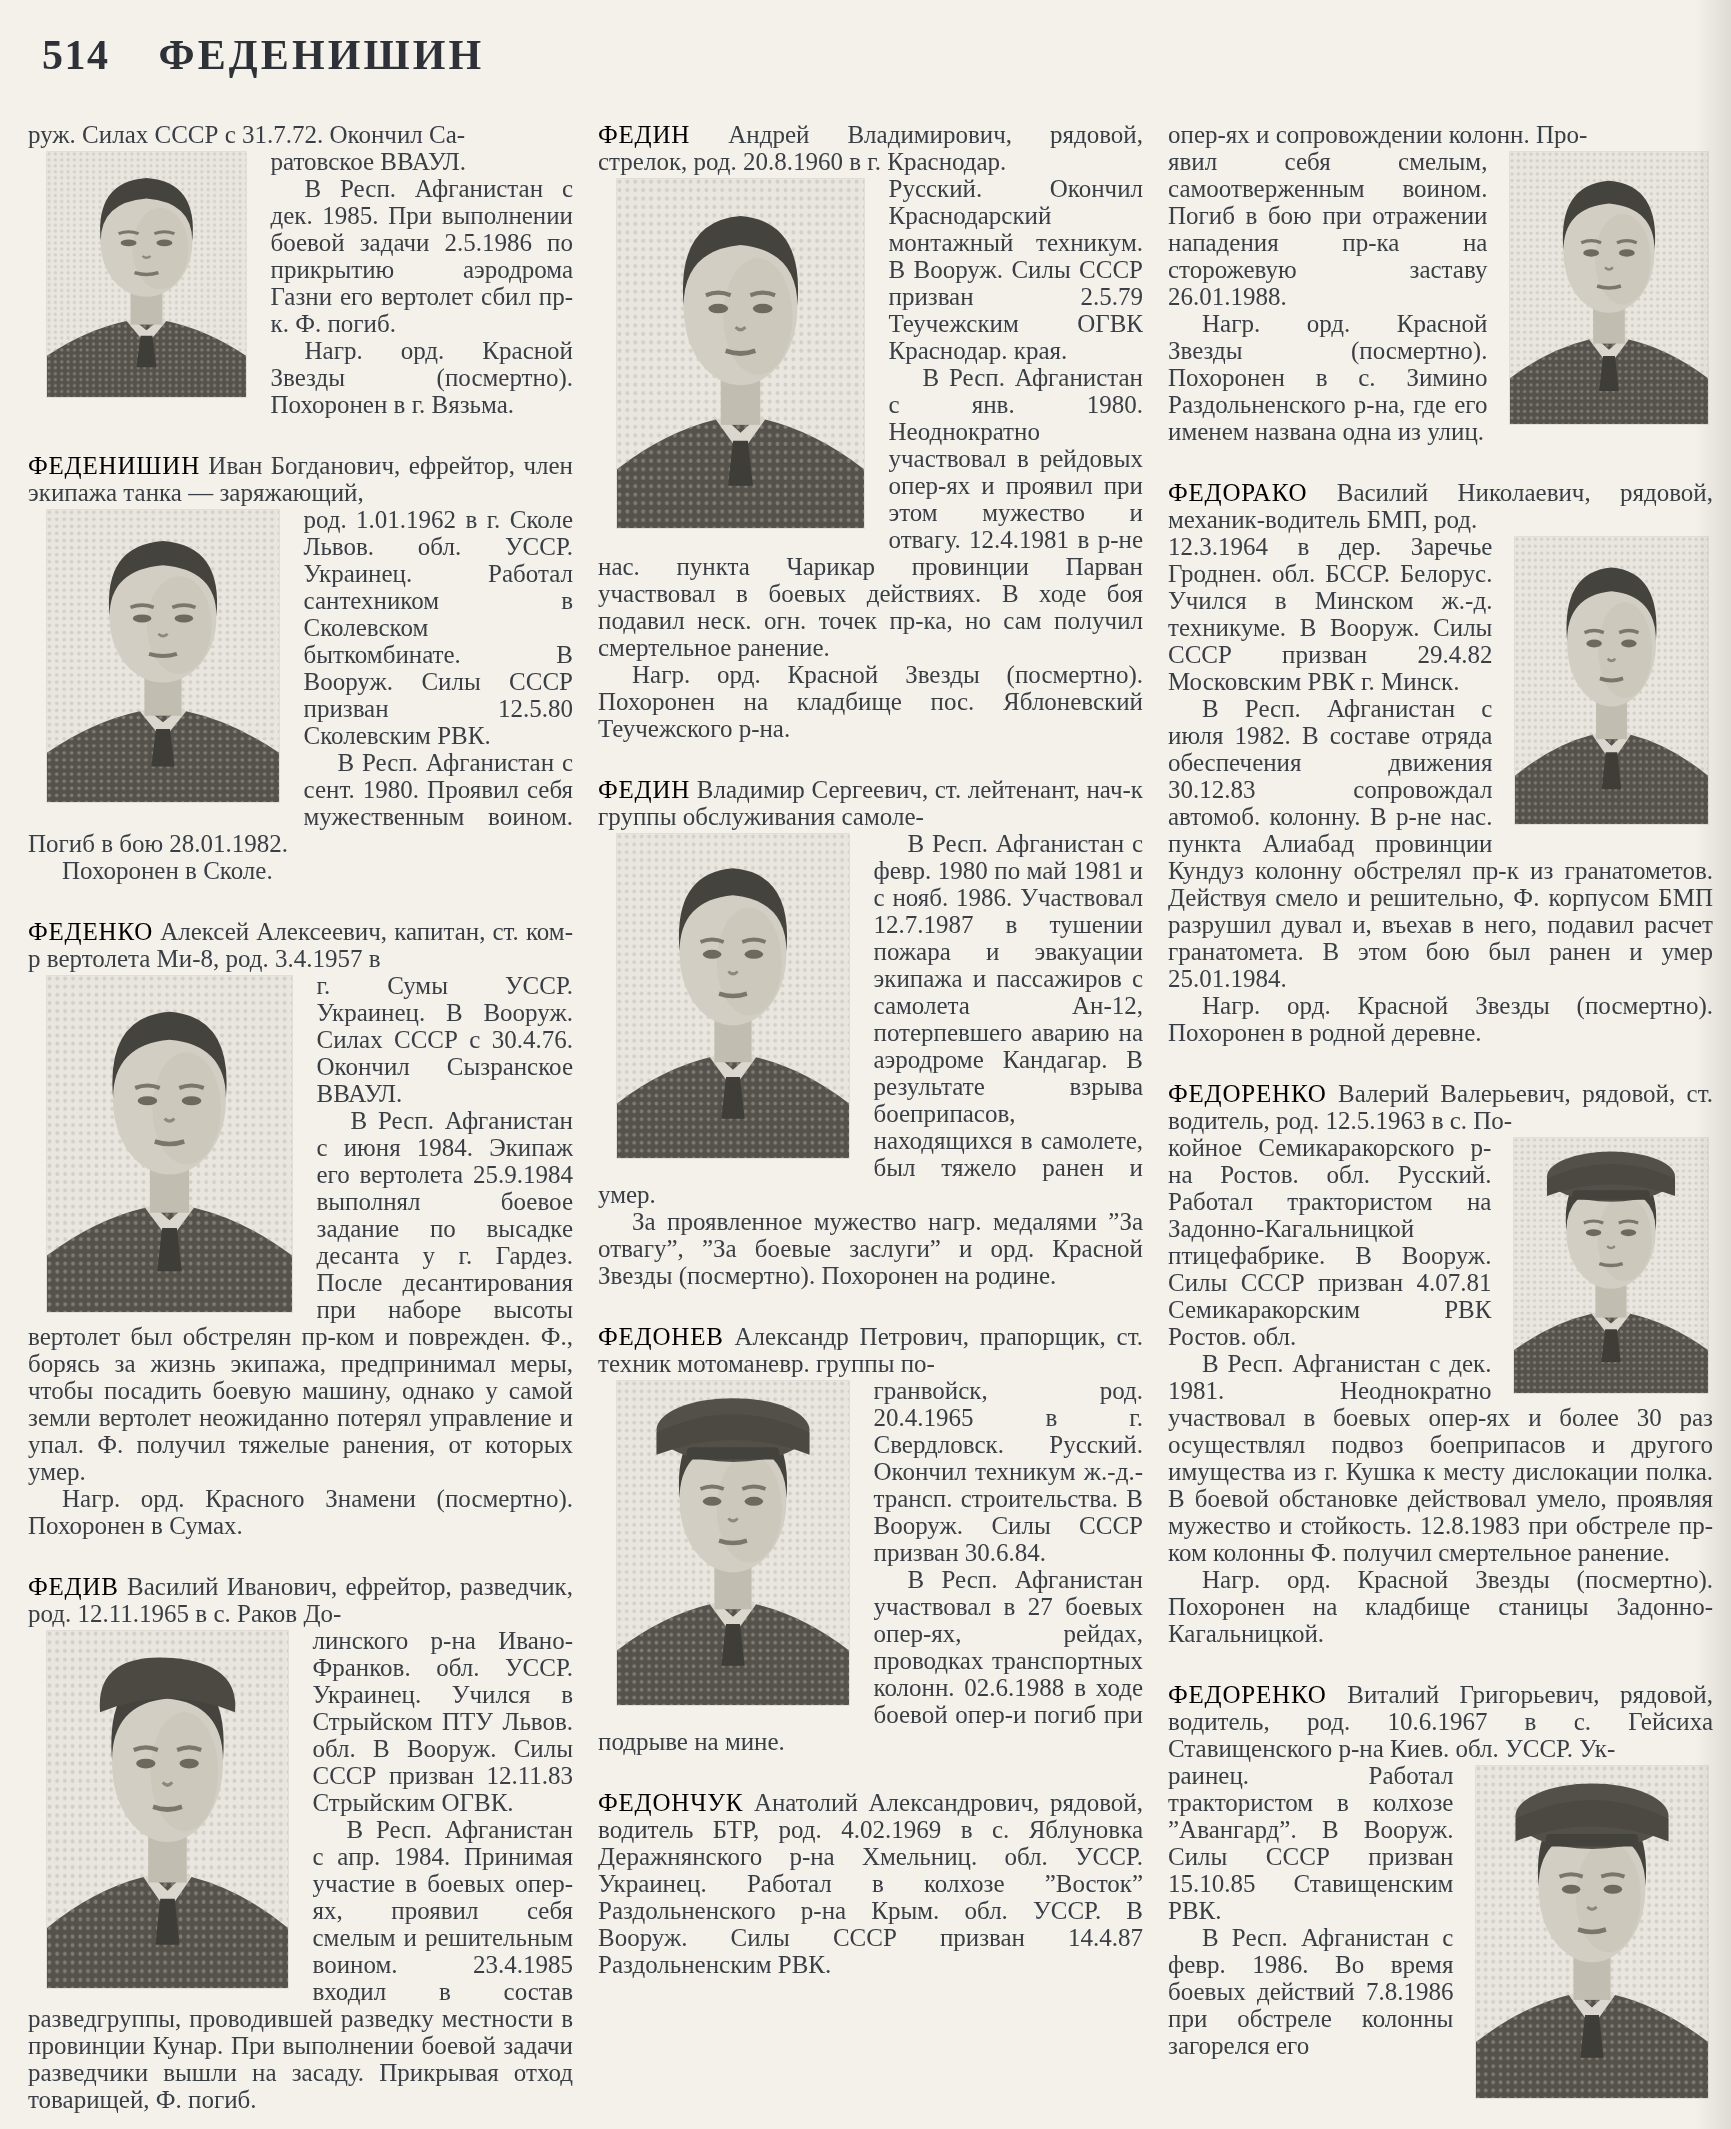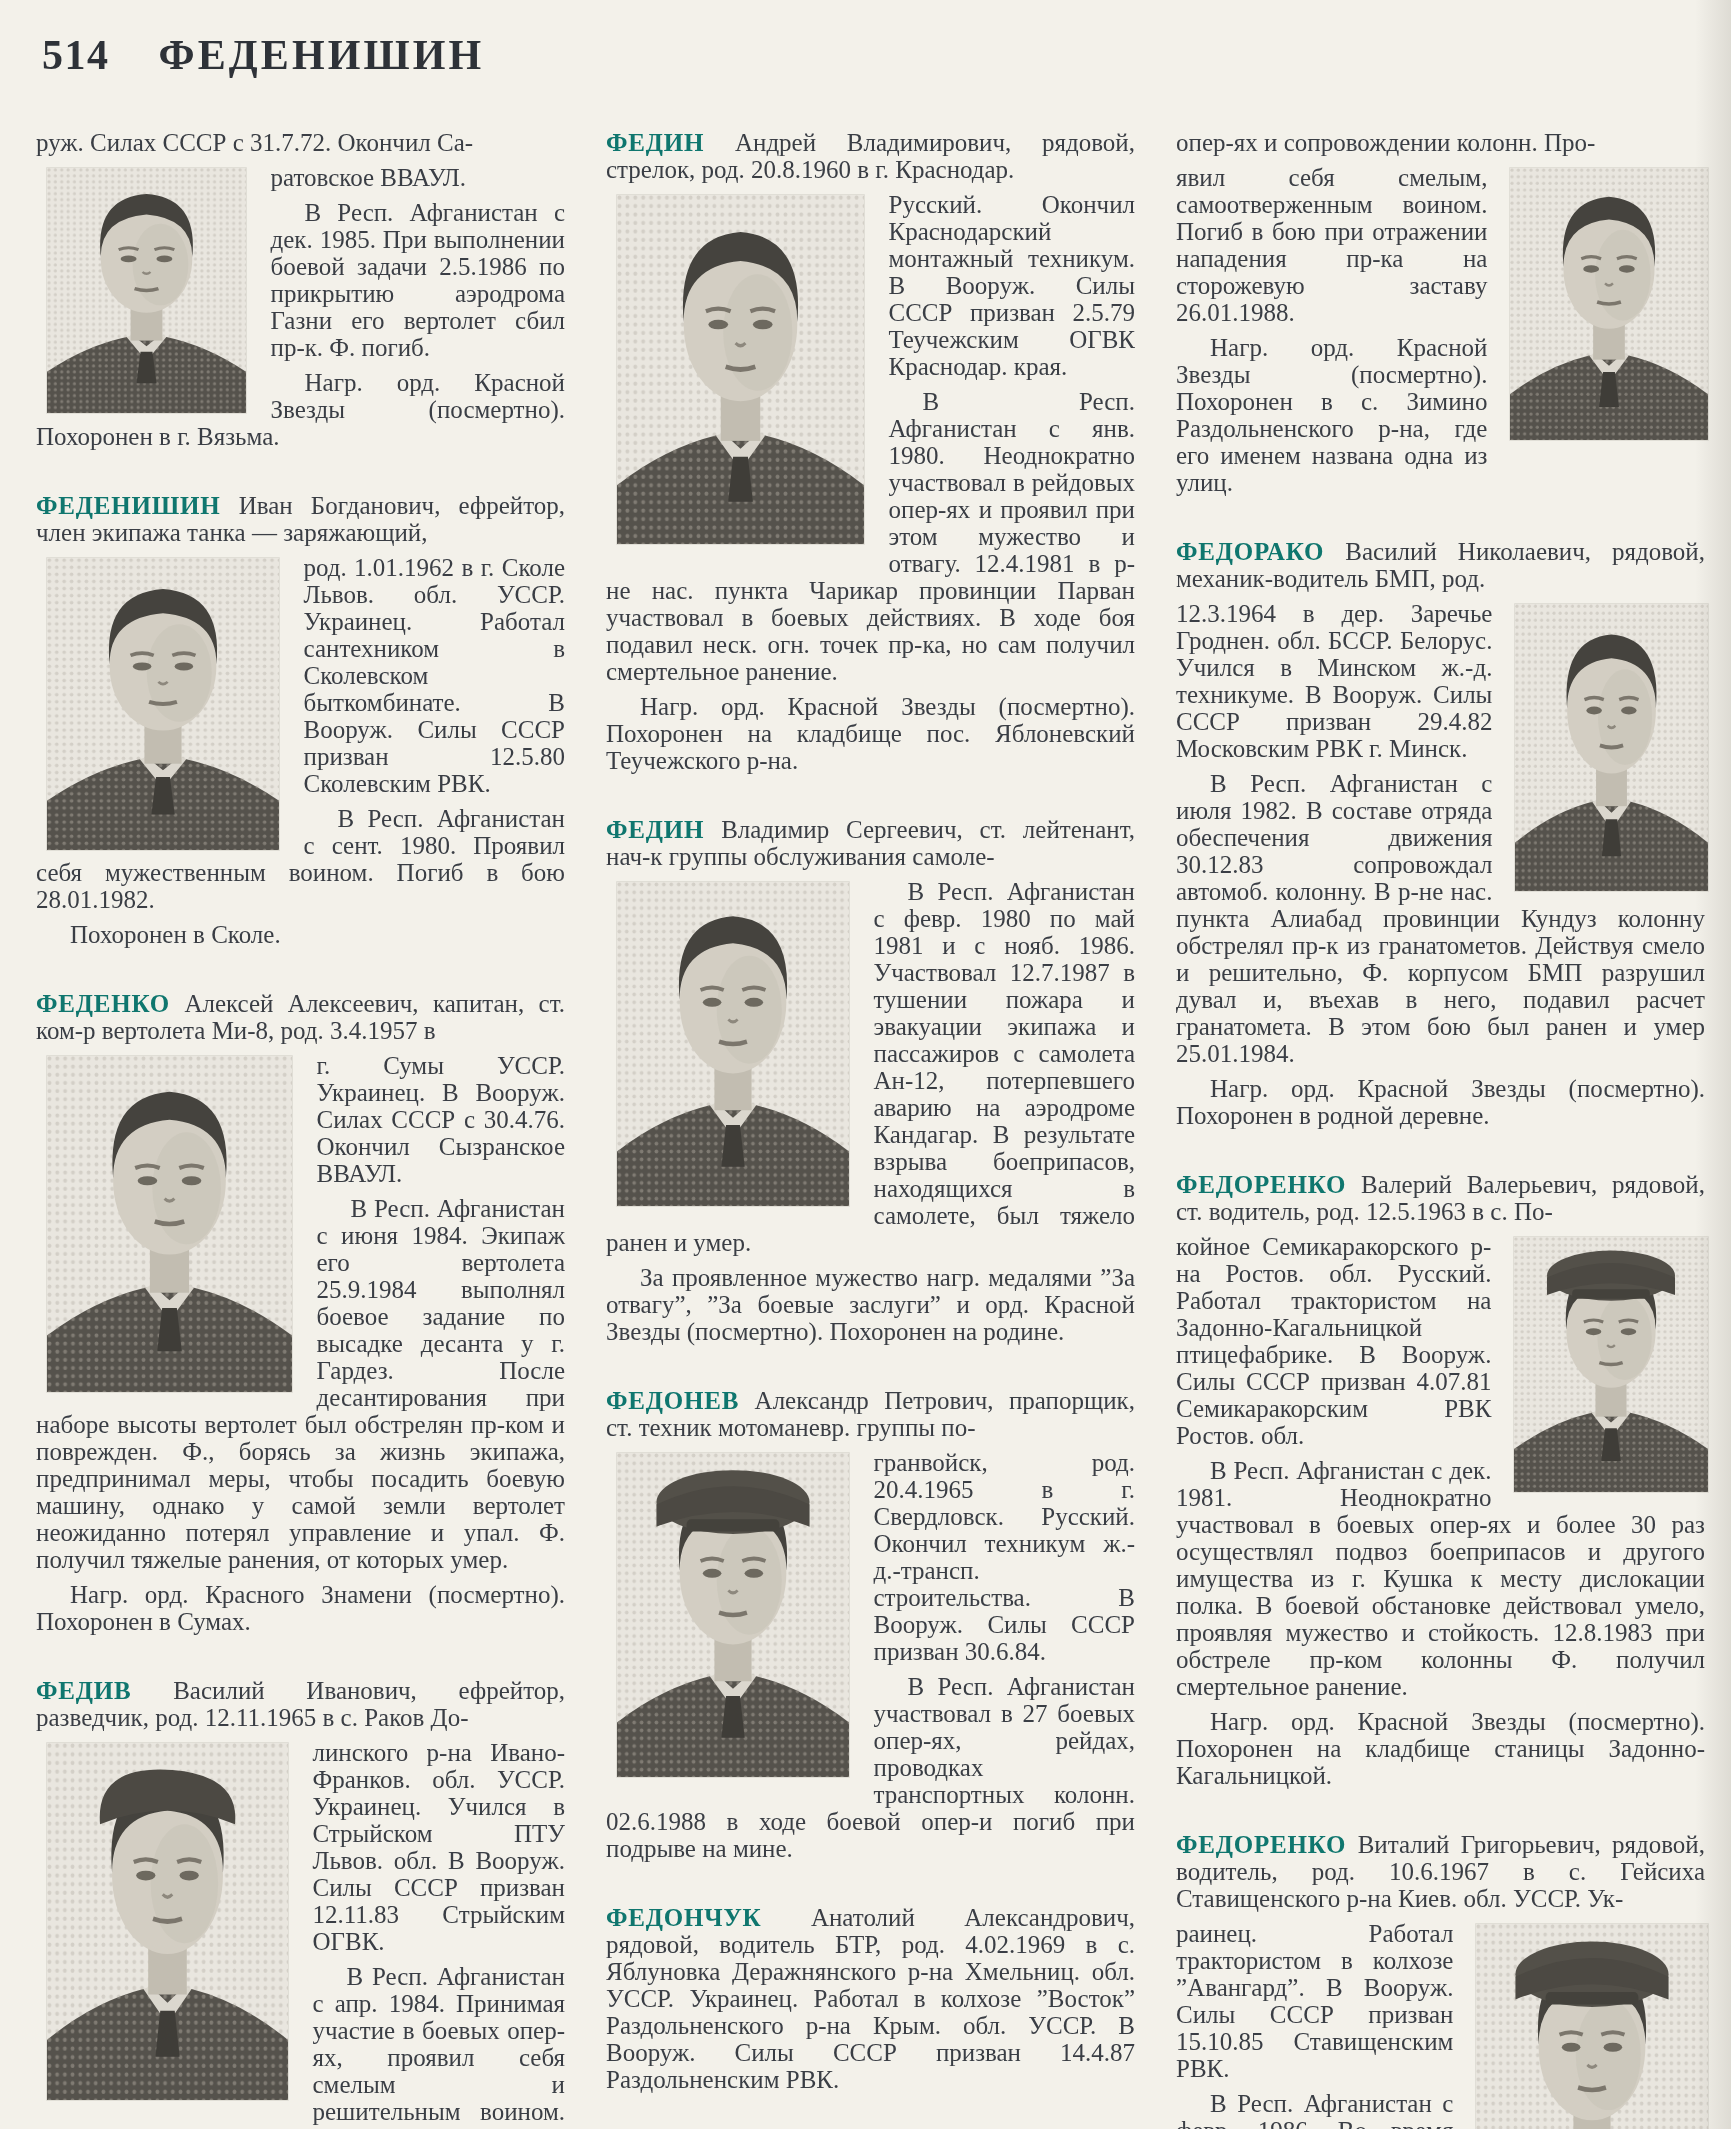--- a/index.html
+++ b/index.html
@@ -31,23 +31,23 @@
   .header .title { letter-spacing: 3.1px; }
   .columns { display: flex; gap: 25px; }
   .col {
     width: 545px; flex: 0 0 545px;
     text-align: justify;
     font-size: 25px; line-height: 27px;
     color: #3a3e45;
   }
   .entry { margin-bottom: 34px; }
   .entry::after { content: ""; display: block; clear: both; }
-  .entry p { margin: 8px; }
+  .entry p { margin: 0; }
   .entry p.pind { text-indent: 34px; }
-  b.surname { font-weight: bold; letter-spacing: 0.8px; color: #0f766e; }
+  b.surname { font-weight: normal; letter-spacing: 0.8px; color: #000000; }
   .photo {
     float: left;
     margin: 4.6px 25px 7.7px 18.5px;
     background: #e9e6df;
     box-shadow: 0 0 0 0.8px rgba(90,85,75,0.15);
     overflow: hidden;
   }
   .photo.right { float: right; margin: 4.6px 4.6px 7.7px 23px; }
   .photo svg { display: block; width: 100%; height: 100%; }
 </style>

